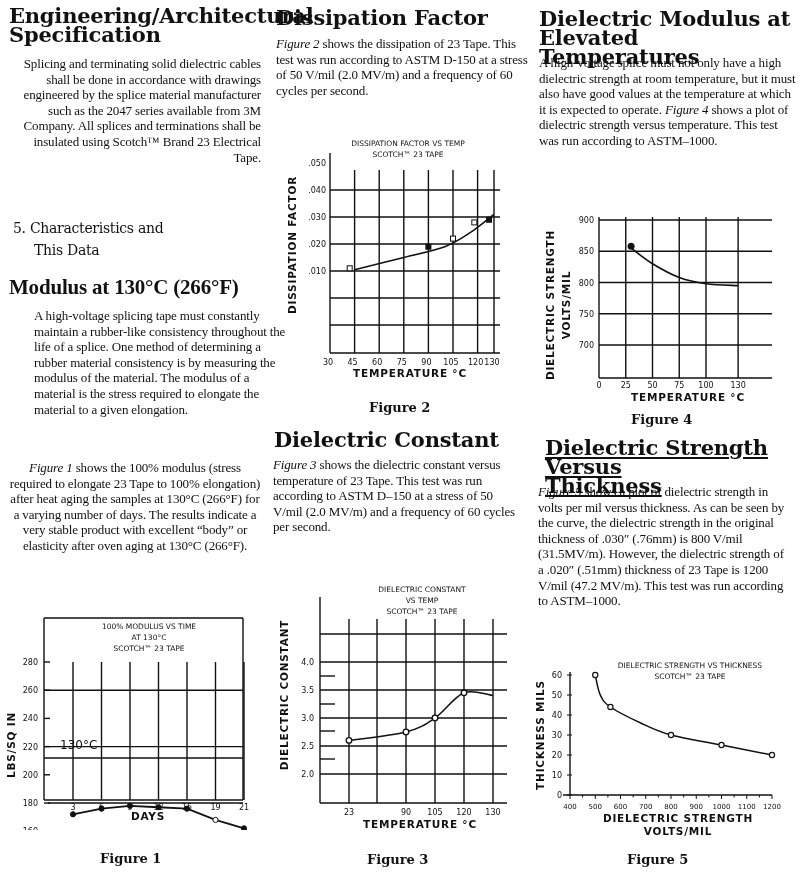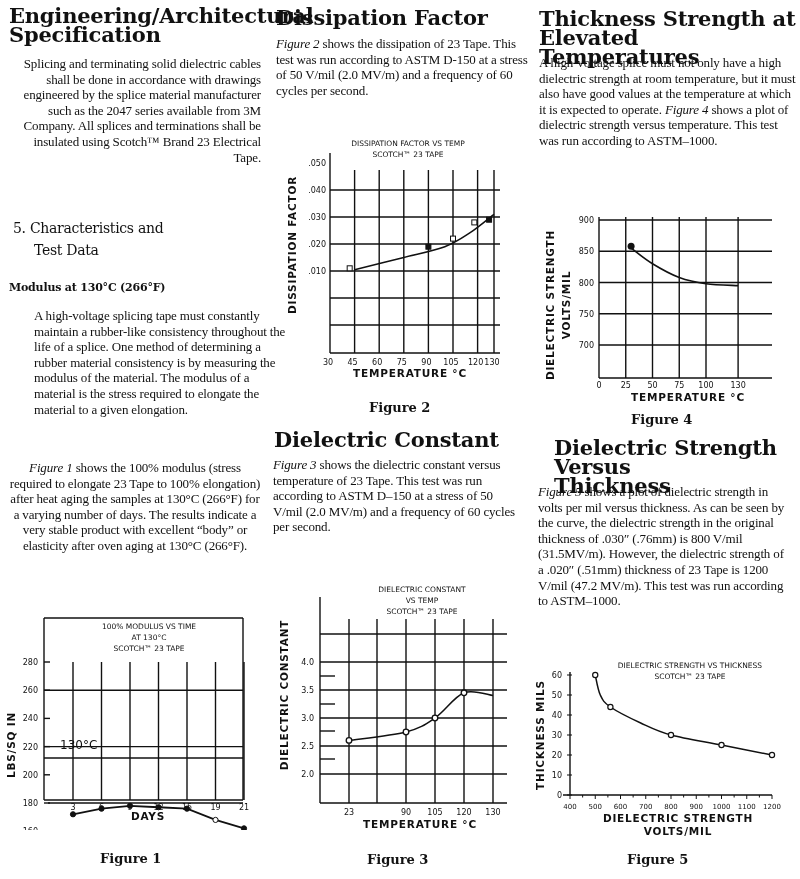--- a/index.html
+++ b/index.html
@@ -38,24 +38,24 @@
 
 <div class="col col1">
   <h2 class="abs" style="top:6px;left:0;">
     <span>Engineering/Architectural</span><br>
     <span>Specification</span>
   </h2>
   <p class="abs" style="top:56px;left:0;width:252px;text-align:right;">Splicing and terminating solid dielectric cables shall be done in accordance with drawings engineered by the splice material manufacturer such as the 2047 series available from 3M Company. All splices and terminations shall be insulated using Scotch™ Brand 23 Electrical Tape.</p>
 
   <h1 class="abs" style="top:213px;left:0;">
     <span>5. Characteristics and</span><br>
-    <span style="padding-left:21px;">Test Data</span>
+    <span style="padding-left:21px;">This Data</span>
   </h1>
 
-  <h2 class="abs" style="top:278px;left:0;font-size:11px;">Modulus at 130°C (266°F)</h2>
+  <h2 class="abs" style="top:278px;left:0;font-size:21px;font-family:Liberation Serif, serif;">Modulus at 130°C (266°F)</h2>
   <p class="abs" style="top:308px;left:0;width:252px;margin-left:25px;">A high-voltage splicing tape must constantly maintain a rubber-like consistency throughout the life of a splice. One method of determining a rubber material consistency is by measuring the modulus of the material. The modulus of a material is the stress required to elongate the material to a given elongation.</p>
   <p class="abs" style="top:460px;left:0;width:252px;text-align:center;"><em>Figure 1</em><span> shows the 100% modulus (stress required to elongate 23 Tape to 100% elongation) after heat aging the samples at 130°C (266°F) for a varying number of days. The results indicate a very stable product with excellent “body” or elasticity after oven aging at 130°C (266°F).</span></p>
 </div>
 
 <svg class="abs" style="left:0;top:610px;" width="270" height="220" id="fig1">
   <text class="ctitle" x="149" y="19" text-anchor="middle">100% MODULUS VS TIME</text>
   <text class="ctitle" x="149" y="30" text-anchor="middle">AT 130°C</text>
   <text class="ctitle" x="149" y="41" text-anchor="middle">SCOTCH™ 23 TAPE</text>
   <text class="axlabel" transform="translate(15,135) rotate(-90)" text-anchor="middle">LBS/SQ IN</text>
   <text class="axlabel" x="148" y="210" text-anchor="middle">DAYS</text>
@@ -194,26 +194,26 @@
     <path d="M79,165.39999999999998 C88.5,163.99999999999997 121.66666666666667,160.73333333333332 136,157 C150.33333333333334,153.26666666666668 155.33333333333334,149.53333333333333 165,143 C174.66666666666666,136.46666666666667 184.33333333333334,121.53333333333332 194,117.79999999999998 C203.66666666666666,114.06666666666665 218.16666666666666,120.13333333333334 223,120.60000000000001" fill="none" stroke="#111" stroke-width="1.5"></path>
     <circle cx="79" cy="165.39999999999998" r="2.8" fill="#fff" stroke="#111" stroke-width="1.3"></circle>
     <circle cx="136" cy="157" r="2.8" fill="#fff" stroke="#111" stroke-width="1.3"></circle>
     <circle cx="165" cy="143" r="2.8" fill="#fff" stroke="#111" stroke-width="1.3"></circle>
     <circle cx="194" cy="117.79999999999998" r="2.8" fill="#fff" stroke="#111" stroke-width="1.3"></circle>
   </svg>
 <div class="caption" style="left:367px;top:852px;">Figure 3</div>
 
 <div class="col col3">
   <h2 class="abs" style="top:9px;left:3px;">
-    <span>Thickness Strength at Elevated</span><br>
+    <span>Dielectric Modulus at Elevated</span><br>
     <span>Temperatures</span>
   </h2>
   <p class="abs" style="top:55px;left:3px;width:258px;"><span>A high-voltage splice must not only have a high dielectric strength at room temperature, but it must also have good values at the temperature at which it is expected to operate. </span><em>Figure 4</em><span> shows a plot of dielectric strength versus temperature. This test was run according to ASTM–1000.</span></p>
 
-  <h2 class="abs" style="top:438px;left:18px;">
+  <h2 class="abs" style="top:438px;left:9px;text-decoration:underline;">
     <span>Dielectric Strength Versus</span><br>
     <span>Thickness</span>
   </h2>
   <p class="abs" style="top:484px;left:2px;width:250px;"><em>Figure 5</em><span> shows a plot of dielectric strength in volts per mil versus thickness. As can be seen by the curve, the dielectric strength in the original thickness of .030″ (.76mm) is 800 V/mil (31.5MV/m). However, the dielectric strength of a .020″ (.51mm) thickness of 23 Tape is 1200 V/mil (47.2 MV/m). This test was run according to ASTM–1000.</span></p>
 </div>
 
 <svg class="abs" style="left:530px;top:205px;" width="270" height="205" id="fig4">
   <text class="axlabel" transform="translate(24,100) rotate(-90)" text-anchor="middle">DIELECTRIC STRENGTH</text>
   <text class="axlabel" transform="translate(40,100) rotate(-90)" text-anchor="middle">VOLTS/MIL</text>
   <text class="axlabel" x="158" y="196" text-anchor="middle">TEMPERATURE °C</text>

